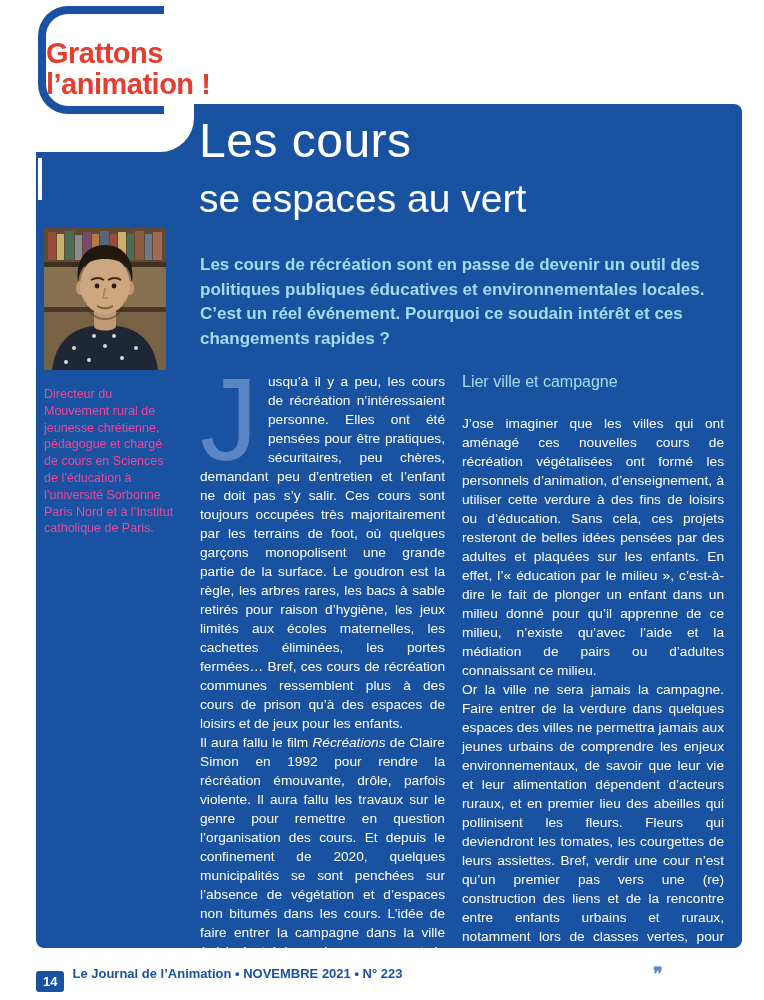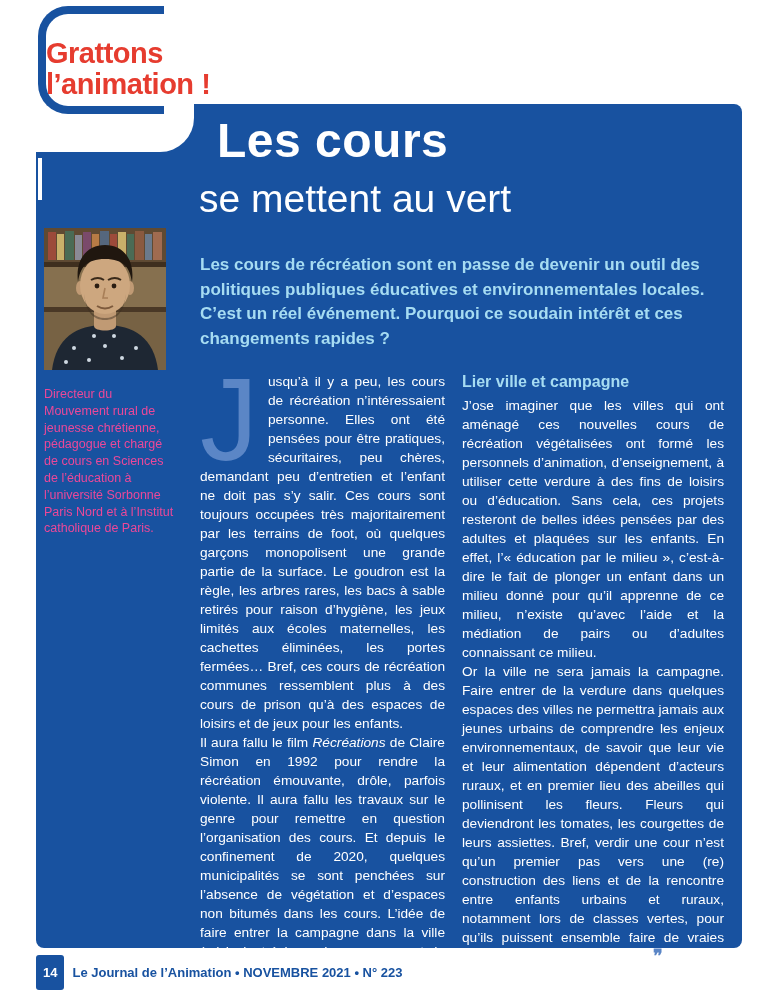--- a/index.html
+++ b/index.html
@@ -21,41 +21,41 @@
   .byline-tick { position:absolute; left:38px; top:158px; width:4px; height:42px; background:#fff; }
   .byline { position:absolute; left:48px; top:156px; color:#fff; }
   .byline .par { font-size:15px; font-weight:bold; display:block; line-height:20px; }
   .byline .name { font-size:17px; font-weight:bold; display:block; line-height:21px; }
 
   .photo { position:absolute; left:44px; top:228px; width:122px; height:142px; overflow:hidden; }
   .bio { position:absolute; left:44px; top:386px; width:132px; color:#ec4899;
          font-size:12.5px; line-height:16.8px; }
 
   .title { position:absolute; left:199px; top:114px; color:#fff; }
-  .title .l1 { display:block; font-size:48px; font-weight:bold; line-height:54px; letter-spacing:0.5px;margin-left:18px; }
+  .title .l1 { display:block; font-size:48px; font-weight:normal; line-height:54px; letter-spacing:0.5px; }
   .title .l2 { display:block; font-size:39px; font-weight:normal; line-height:46px; margin-top:8px; }
 
   .intro { position:absolute; left:200px; top:253px; width:526px;
            color:var(--cyan,#a6dcf2); font-weight:bold; font-size:17px; line-height:24.5px; }
 
   .columns { position:absolute; left:200px; top:372px; width:524px; display:flex; gap:17px; }
   .col { color:#fff; font-size:13.7px; line-height:19px; text-align:justify; hyphens:auto; }
   .col1 { width:245px; }
   .col2 { width:262px; }
   .col p { margin:0; }
   .dropcap { float:left; font-size:116px; line-height:88px; padding:4px 10px 0 0;
              color:var(--dropcap,#5b86c6); font-weight:400; }
   .italic { font-style:italic; }
-  .col2 h2 { color:var(--cyan,#a6dcf2); font-size:16px; font-weight:bold;
-             margin:0 0 4px 0; line-height:20px; text-align:left; }
+  .col2 h2 { color:var(--cyan,#a6dcf2); font-size:16px; font-weight:normal;
+             margin:0 0 22px 0; line-height:20px; text-align:left; }
   .endmark { color:var(--dropcap,#5b86c6); font-size:18px; font-weight:bold; margin-left:3px; }
 
   .footer { position:absolute; left:36px; top:955px; display:flex; align-items:center; gap:8px; }
   .pagenum { background:var(--blue,#1852a0); color:#fff; font-weight:bold; font-size:13px;
-             padding:10px 7px; border-radius:3px; }
+             padding:3px 7px; border-radius:3px;margin-top:16px; }
   .footer-text { color:var(--blue,#1852a0); font-weight:bold; font-size:13px;text-align:right; }
 </style>
 </head>
 <body>
 
 <div class="page">
 
   <div class="blue-block"></div>
   <div class="notch"></div>
   <div class="bracket"></div>
@@ -113,21 +113,21 @@
       <path d="M61,60 l-2,10 h5" stroke="#a87f58" stroke-width="1.6" fill="none"></path>
       <path d="M53,78 q8,5 16,0" stroke="#7d5a3c" stroke-width="2" fill="none"></path>
       <path d="M40,66 C42,82 50,90 61,90 C72,90 80,82 82,66 C80,84 73,92 61,92 C49,92 42,84 40,66 Z" fill="#3a2d20" opacity="0.45"></path>
     </svg>
   </div>
 
   <div class="bio">Directeur du Mouvement rural de jeunesse chrétienne, pédagogue et chargé de cours en Sciences de l’éducation à l’université Sorbonne Paris Nord et à l’Institut catholique de Paris.</div>
 
   <h1 class="title">
     <span class="l1">Les cours</span>
-    <span class="l2">se mettent au vert</span>
+    <span class="l2">se espaces au vert</span>
   </h1>
 
   <div class="intro">Les cours de récréation sont en passe de devenir un outil des politiques publiques éducatives et environnementales locales. C’est un réel événement. Pourquoi ce soudain intérêt et ces changements rapides ?</div>
 
   <div class="columns">
     <div class="col col1">
       <p>
         <span class="dropcap">J</span><span>usqu’à il y a peu, les cours de récréation n’intéressaient personne. Elles ont été pensées pour être pratiques, sécuritaires, peu chères, demandant peu d’entretien et l’enfant ne doit pas s’y salir. Ces cours sont toujours occupées très majoritairement par les terrains de foot, où quelques garçons monopolisent une grande partie de la surface. Le goudron est la règle, les arbres rares, les bacs à sable retirés pour raison d’hygiène, les jeux limités aux écoles maternelles, les cachettes éliminées, les portes fermées… Bref, ces cours de récréation communes ressemblent plus à des cours de prison qu’à des espaces de loisirs et de jeux pour les enfants.</span>
       </p>
       <p>

